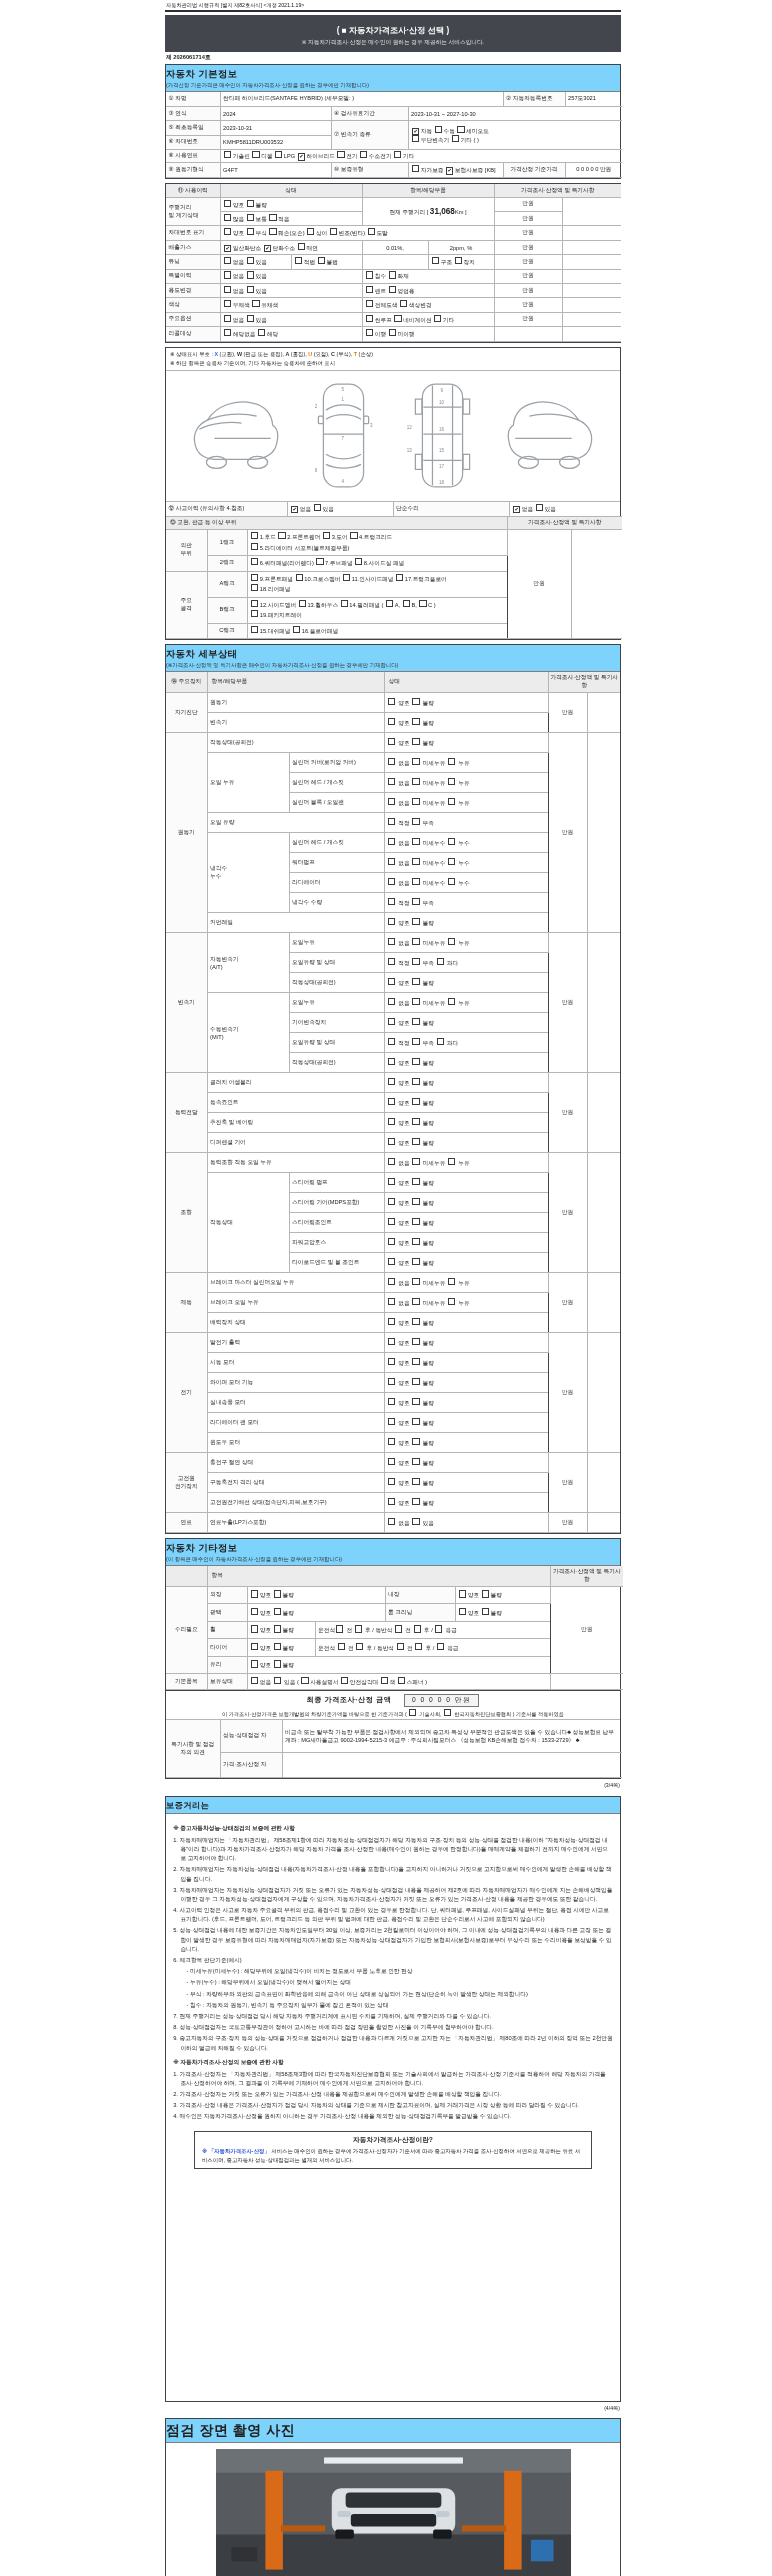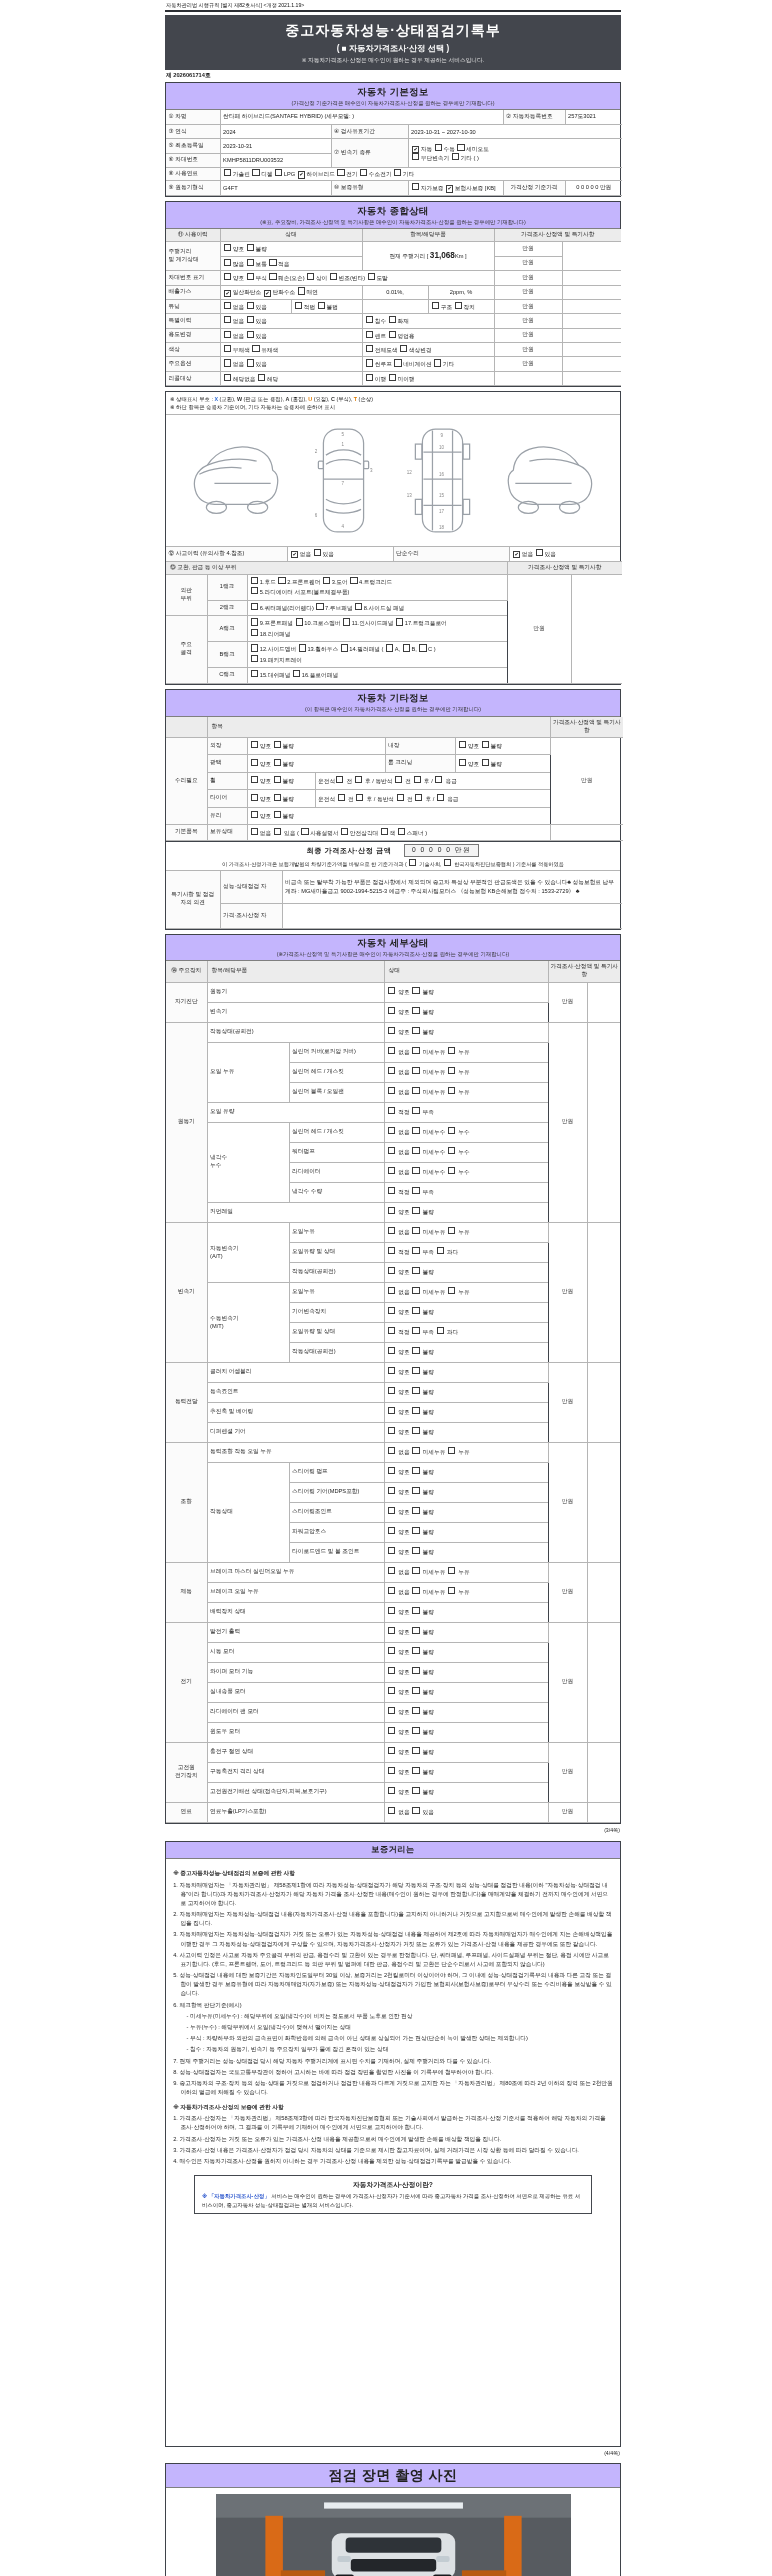--- a/index.html
+++ b/index.html
@@ -7,21 +7,21 @@
   .canvas{position:relative;width:773px;height:2576px;background:#fff;overflow:hidden;}
   .doc{position:absolute;left:165px;top:0;width:456px;}
   .form-ref{font-size:5.2px;color:#111;padding:1.5px 0 1px 1px;}
   .top-rule{height:2.1px;background:#2c2f34;margin-bottom:3.1px;}
   .title-band{background:#43464d;color:#fff;text-align:center;padding:7.2px 0 5.2px;}
   .title-band .t1{font-size:14px;font-weight:bold;letter-spacing:1px;}
   .title-band .t2{font-size:8.2px;font-weight:bold;margin-top:3.1px;}
   .title-band .t3{font-size:5.7px;margin-top:2.6px;color:#e8e8e8;}
   .doc-no{font-size:5.7px;font-weight:bold;margin:2.6px 0 2.1px 1px;}
   .sec{border:1px solid #3f434a;background:#fff;margin-bottom:4.1px;}
-  .sec-head{background:#c4b5fd;text-align:center;padding:2.6px 0 2.1px;border-bottom:0.5px solid #7f7f7f;}
+  .sec-head{background:#7dd3fc;text-align:left;padding:2.6px 0 2.1px;border-bottom:0.5px solid #7f7f7f;}
   .sec-title{font-size:9.3px;font-weight:bold;letter-spacing:0.5px;}
   .sec-sub{font-size:5.4px;margin-top:1px;color:#333;}
   table{width:100%;border-collapse:collapse;table-layout:fixed;}
   td,th{border:0.5px solid #b5b5b5;font-size:5.7px;padding:1px 2.6px;vertical-align:middle;overflow:hidden;word-break:break-all;}
   th{background:#ececec;font-weight:normal;text-align:center;padding:2.1px 1px;}
   tr:first-child td,tr:first-child th{border-top:none;}
   tr td:first-child,tr th:first-child{border-left:none;}
   tr td:last-child,tr th:last-child{border-right:none;}
   .lb{background:#fbfbfb;}
   .ct{text-align:center;}
@@ -54,21 +54,20 @@
 </head>
 <body>
 
 <div class="canvas">
 <div class="doc">
 
   <div class="form-ref">자동차관리법 시행규칙 [별지 제82호서식] &lt;개정 2021.1.19&gt;</div>
   <div class="top-rule"></div>
 
   <div class="title-band">
-    <div class="t1">중고자동차성능·상태점검기록부</div>
     <div class="t2">( ■ 자동차가격조사·산정 선택 )</div>
     <div class="t3">※ 자동차가격조사·산정은 매수인이 원하는 경우 제공하는 서비스입니다.</div>
   </div>
 
   <div class="doc-no">제 2026061714호</div>
 
   <div class="sec">
     <div class="sec-head">
       <div class="sec-title">자동차 기본정보</div>
       <div class="sec-sub">(가격산정 기준가격은 매수인이 자동차가격조사·산정을 원하는 경우에만 기재합니다)</div>
@@ -115,24 +114,20 @@
         <td class="lb">⑩ 보증유형</td>
         <td><span class="cb"></span>자가보증  <span class="cb on">✔</span>보험사보증 [KB]</td>
         <td class="lb ct">가격산정 기준가격</td>
         <td class="ct">0 0 0 0 0 만원</td>
       </tr>
     </tbody>
         </table>
   </div>
 
   <div class="sec">
-    <div class="sec-head">
-      <div class="sec-title">자동차 종합상태</div>
-      <div class="sec-sub">(※표, 주요장비, 가격조사·산정액 및 특기사항은 매수인이 자동차가격조사·산정을 원하는 경우에만 기재합니다)</div>
-    </div>
     <table>
       <colgroup>
             <col style="width:54px">
             <col style="width:71px">
             <col style="width:71px">
             <col style="width:66px">
             <col style="width:66px">
             <col style="width:68px">
             <col style="width:59px">
           </colgroup>
@@ -343,20 +338,247 @@
             <tr style="height: 15.5px;">
               <td class="lb ct">C랭크</td>
               <td style="line-height: 1.7;"><span class="cb"></span>15.대쉬패널  <span class="cb"></span>16.플로어패널</td>
             </tr>
           </tbody>
     </table>
   </div>
 
   <div class="sec">
     <div class="sec-head">
+      <div class="sec-title">자동차 세부상태</div>
+      <div class="sec-sub">(※가격조사·산정액 및 특기사항은 매수인이 자동차가격조사·산정을 원하는 경우에만 기재합니다)</div>
+    </div>
+    <table>
+      <colgroup>
+            <col style="width:41px">
+            <col style="width:82px">
+            <col style="width:95px">
+            <col style="width:164px">
+            <col style="width:39px">
+            <col style="width:33px">
+          </colgroup>
+      <tbody>
+            <tr style="height:12.4px">
+        <th>⑭ 주요장치</th>
+        <th colspan="2" style="text-align:left;padding-left:4.1px">항목/해당부품</th>
+        <th style="text-align:left;padding-left:4.1px">상태</th>
+        <th colspan="2" style="border-left:1px solid #3f434a">가격조사·산정액 및 특기사항</th>
+      </tr>
+      </tbody>
+          <tbody id="detail-body">
+            <tr style="height: 20px;">
+              <td rowspan="2" class="lb ct">자기진단</td>
+              <td colspan="2">원동기</td>
+              <td><span class="cb"></span> 양호  <span class="cb"></span> 불량</td>
+              <td rowspan="2" class="pr">만원</td>
+              <td rowspan="2" class="bl"></td>
+            </tr>
+            <tr style="height: 20px;">
+              <td colspan="2">변속기</td>
+              <td><span class="cb"></span> 양호  <span class="cb"></span> 불량</td>
+            </tr>
+            <tr style="height: 20px;">
+              <td rowspan="10" class="lb ct">원동기</td>
+              <td colspan="2">작동상태(공회전)</td>
+              <td><span class="cb"></span> 양호  <span class="cb"></span> 불량</td>
+              <td rowspan="10" class="pr">만원</td>
+              <td rowspan="10" class="bl"></td>
+            </tr>
+            <tr style="height: 20px;">
+              <td rowspan="3">오일 누유</td>
+              <td>실린더 커버(로커암 커버)</td>
+              <td><span class="cb"></span> 없음  <span class="cb"></span> 미세누유  <span class="cb"></span> 누유</td>
+            </tr>
+            <tr style="height: 20px;">
+              <td>실린더 헤드 / 개스킷</td>
+              <td><span class="cb"></span> 없음  <span class="cb"></span> 미세누유  <span class="cb"></span> 누유</td>
+            </tr>
+            <tr style="height: 20px;">
+              <td>실린더 블록 / 오일팬</td>
+              <td><span class="cb"></span> 없음  <span class="cb"></span> 미세누유  <span class="cb"></span> 누유</td>
+            </tr>
+            <tr style="height: 20px;">
+              <td colspan="2">오일 유량</td>
+              <td><span class="cb"></span> 적정  <span class="cb"></span> 부족</td>
+            </tr>
+            <tr style="height: 20px;">
+              <td rowspan="4">냉각수<br>누수</td>
+              <td>실린더 헤드 / 개스킷</td>
+              <td><span class="cb"></span> 없음  <span class="cb"></span> 미세누수  <span class="cb"></span> 누수</td>
+            </tr>
+            <tr style="height: 20px;">
+              <td>워터펌프</td>
+              <td><span class="cb"></span> 없음  <span class="cb"></span> 미세누수  <span class="cb"></span> 누수</td>
+            </tr>
+            <tr style="height: 20px;">
+              <td>라디에이터</td>
+              <td><span class="cb"></span> 없음  <span class="cb"></span> 미세누수  <span class="cb"></span> 누수</td>
+            </tr>
+            <tr style="height: 20px;">
+              <td>냉각수 수량</td>
+              <td><span class="cb"></span> 적정  <span class="cb"></span> 부족</td>
+            </tr>
+            <tr style="height: 20px;">
+              <td colspan="2">커먼레일</td>
+              <td><span class="cb"></span> 양호  <span class="cb"></span> 불량</td>
+            </tr>
+            <tr style="height: 20px;">
+              <td rowspan="7" class="lb ct">변속기</td>
+              <td rowspan="3">자동변속기<br>(A/T)</td>
+              <td>오일누유</td>
+              <td><span class="cb"></span> 없음  <span class="cb"></span> 미세누유  <span class="cb"></span> 누유</td>
+              <td rowspan="7" class="pr">만원</td>
+              <td rowspan="7" class="bl"></td>
+            </tr>
+            <tr style="height: 20px;">
+              <td>오일유량 및 상태</td>
+              <td><span class="cb"></span> 적정  <span class="cb"></span> 부족  <span class="cb"></span> 과다</td>
+            </tr>
+            <tr style="height: 20px;">
+              <td>작동상태(공회전)</td>
+              <td><span class="cb"></span> 양호  <span class="cb"></span> 불량</td>
+            </tr>
+            <tr style="height: 20px;">
+              <td rowspan="4">수동변속기<br>(M/T)</td>
+              <td>오일누유</td>
+              <td><span class="cb"></span> 없음  <span class="cb"></span> 미세누유  <span class="cb"></span> 누유</td>
+            </tr>
+            <tr style="height: 20px;">
+              <td>기어변속장치</td>
+              <td><span class="cb"></span> 양호  <span class="cb"></span> 불량</td>
+            </tr>
+            <tr style="height: 20px;">
+              <td>오일유량 및 상태</td>
+              <td><span class="cb"></span> 적정  <span class="cb"></span> 부족  <span class="cb"></span> 과다</td>
+            </tr>
+            <tr style="height: 20px;">
+              <td>작동상태(공회전)</td>
+              <td><span class="cb"></span> 양호  <span class="cb"></span> 불량</td>
+            </tr>
+            <tr style="height: 20px;">
+              <td rowspan="4" class="lb ct">동력전달</td>
+              <td colspan="2">클러치 어셈블리</td>
+              <td><span class="cb"></span> 양호  <span class="cb"></span> 불량</td>
+              <td rowspan="4" class="pr">만원</td>
+              <td rowspan="4" class="bl"></td>
+            </tr>
+            <tr style="height: 20px;">
+              <td colspan="2">등속죠인트</td>
+              <td><span class="cb"></span> 양호  <span class="cb"></span> 불량</td>
+            </tr>
+            <tr style="height: 20px;">
+              <td colspan="2">추진축 및 베어링</td>
+              <td><span class="cb"></span> 양호  <span class="cb"></span> 불량</td>
+            </tr>
+            <tr style="height: 20px;">
+              <td colspan="2">디퍼렌셜 기어</td>
+              <td><span class="cb"></span> 양호  <span class="cb"></span> 불량</td>
+            </tr>
+            <tr style="height: 20px;">
+              <td rowspan="6" class="lb ct">조향</td>
+              <td colspan="2">동력조향 작동 오일 누유</td>
+              <td><span class="cb"></span> 없음  <span class="cb"></span> 미세누유  <span class="cb"></span> 누유</td>
+              <td rowspan="6" class="pr">만원</td>
+              <td rowspan="6" class="bl"></td>
+            </tr>
+            <tr style="height: 20px;">
+              <td rowspan="5">작동상태</td>
+              <td>스티어링 펌프</td>
+              <td><span class="cb"></span> 양호  <span class="cb"></span> 불량</td>
+            </tr>
+            <tr style="height: 20px;">
+              <td>스티어링 기어(MDPS포함)</td>
+              <td><span class="cb"></span> 양호  <span class="cb"></span> 불량</td>
+            </tr>
+            <tr style="height: 20px;">
+              <td>스티어링조인트</td>
+              <td><span class="cb"></span> 양호  <span class="cb"></span> 불량</td>
+            </tr>
+            <tr style="height: 20px;">
+              <td>파워고압호스</td>
+              <td><span class="cb"></span> 양호  <span class="cb"></span> 불량</td>
+            </tr>
+            <tr style="height: 20px;">
+              <td>타이로드엔드 및 볼 조인트</td>
+              <td><span class="cb"></span> 양호  <span class="cb"></span> 불량</td>
+            </tr>
+            <tr style="height: 20px;">
+              <td rowspan="3" class="lb ct">제동</td>
+              <td colspan="2">브레이크 마스터 실린더오일 누유</td>
+              <td><span class="cb"></span> 없음  <span class="cb"></span> 미세누유  <span class="cb"></span> 누유</td>
+              <td rowspan="3" class="pr">만원</td>
+              <td rowspan="3" class="bl"></td>
+            </tr>
+            <tr style="height: 20px;">
+              <td colspan="2">브레이크 오일 누유</td>
+              <td><span class="cb"></span> 없음  <span class="cb"></span> 미세누유  <span class="cb"></span> 누유</td>
+            </tr>
+            <tr style="height: 20px;">
+              <td colspan="2">배력장치 상태</td>
+              <td><span class="cb"></span> 양호  <span class="cb"></span> 불량</td>
+            </tr>
+            <tr style="height: 20px;">
+              <td rowspan="6" class="lb ct">전기</td>
+              <td colspan="2">발전기 출력</td>
+              <td><span class="cb"></span> 양호  <span class="cb"></span> 불량</td>
+              <td rowspan="6" class="pr">만원</td>
+              <td rowspan="6" class="bl"></td>
+            </tr>
+            <tr style="height: 20px;">
+              <td colspan="2">시동 모터</td>
+              <td><span class="cb"></span> 양호  <span class="cb"></span> 불량</td>
+            </tr>
+            <tr style="height: 20px;">
+              <td colspan="2">와이퍼 모터 기능</td>
+              <td><span class="cb"></span> 양호  <span class="cb"></span> 불량</td>
+            </tr>
+            <tr style="height: 20px;">
+              <td colspan="2">실내송풍 모터</td>
+              <td><span class="cb"></span> 양호  <span class="cb"></span> 불량</td>
+            </tr>
+            <tr style="height: 20px;">
+              <td colspan="2">라디에이터 팬 모터</td>
+              <td><span class="cb"></span> 양호  <span class="cb"></span> 불량</td>
+            </tr>
+            <tr style="height: 20px;">
+              <td colspan="2">윈도우 모터</td>
+              <td><span class="cb"></span> 양호  <span class="cb"></span> 불량</td>
+            </tr>
+            <tr style="height: 20px;">
+              <td rowspan="3" class="lb ct">고전원<br>전기장치</td>
+              <td colspan="2">충전구 절연 상태</td>
+              <td><span class="cb"></span> 양호  <span class="cb"></span> 불량</td>
+              <td rowspan="3" class="pr">만원</td>
+              <td rowspan="3" class="bl"></td>
+            </tr>
+            <tr style="height: 20px;">
+              <td colspan="2">구동축전지 격리 상태</td>
+              <td><span class="cb"></span> 양호  <span class="cb"></span> 불량</td>
+            </tr>
+            <tr style="height: 20px;">
+              <td colspan="2">고전원전기배선 상태(접속단자,피복,보호기구)</td>
+              <td><span class="cb"></span> 양호  <span class="cb"></span> 불량</td>
+            </tr>
+            <tr style="height: 20px;">
+              <td rowspan="1" class="lb ct">연료</td>
+              <td colspan="2">연료누출(LP가스포함)</td>
+              <td><span class="cb"></span> 없음  <span class="cb"></span> 있음</td>
+              <td rowspan="1" class="pr">만원</td>
+              <td rowspan="1" class="bl"></td>
+            </tr>
+          </tbody>
+    </table>
+  </div>
+
+  <div class="sec">
+    <div class="sec-head">
       <div class="sec-title">자동차 기타정보</div>
       <div class="sec-sub">(이 항목은 매수인이 자동차가격조사·산정을 원하는 경우에만 기재합니다)</div>
     </div>
     <table>
       <colgroup>
             <col style="width:41px">
             <col style="width:40px">
             <col style="width:68px">
             <col style="width:70px">
             <col style="width:70px">
@@ -424,247 +646,20 @@
 자</td>
         <td style="font-size:5.7px;line-height:1.5">비금속 또는 탈부착 가능한 부품은 점검사항에서 제외되며 중고차 특성상 부분적인 판금도색은 있을 수 있습니다♣ 성능보험료 납부계좌 : MG새마을금고 9002-1994-5215-3 예금주 : 주식회사팀모터스 《성능보험 KB손해보험 접수처 : 1533-2729》 ♣</td>
       </tr>
       <tr style="height:25px">
         <td class="lb">가격·조사산정
 자</td>
         <td></td>
       </tr>
     </tbody>
         </table>
-  </div>
-
-  <div class="sec">
-    <div class="sec-head">
-      <div class="sec-title">자동차 세부상태</div>
-      <div class="sec-sub">(※가격조사·산정액 및 특기사항은 매수인이 자동차가격조사·산정을 원하는 경우에만 기재합니다)</div>
-    </div>
-    <table>
-      <colgroup>
-            <col style="width:41px">
-            <col style="width:82px">
-            <col style="width:95px">
-            <col style="width:164px">
-            <col style="width:39px">
-            <col style="width:33px">
-          </colgroup>
-      <tbody>
-            <tr style="height:12.4px">
-        <th>⑭ 주요장치</th>
-        <th colspan="2" style="text-align:left;padding-left:4.1px">항목/해당부품</th>
-        <th style="text-align:left;padding-left:4.1px">상태</th>
-        <th colspan="2" style="border-left:1px solid #3f434a">가격조사·산정액 및 특기사항</th>
-      </tr>
-      </tbody>
-          <tbody id="detail-body">
-            <tr style="height: 20px;">
-              <td rowspan="2" class="lb ct">자기진단</td>
-              <td colspan="2">원동기</td>
-              <td><span class="cb"></span> 양호  <span class="cb"></span> 불량</td>
-              <td rowspan="2" class="pr">만원</td>
-              <td rowspan="2" class="bl"></td>
-            </tr>
-            <tr style="height: 20px;">
-              <td colspan="2">변속기</td>
-              <td><span class="cb"></span> 양호  <span class="cb"></span> 불량</td>
-            </tr>
-            <tr style="height: 20px;">
-              <td rowspan="10" class="lb ct">원동기</td>
-              <td colspan="2">작동상태(공회전)</td>
-              <td><span class="cb"></span> 양호  <span class="cb"></span> 불량</td>
-              <td rowspan="10" class="pr">만원</td>
-              <td rowspan="10" class="bl"></td>
-            </tr>
-            <tr style="height: 20px;">
-              <td rowspan="3">오일 누유</td>
-              <td>실린더 커버(로커암 커버)</td>
-              <td><span class="cb"></span> 없음  <span class="cb"></span> 미세누유  <span class="cb"></span> 누유</td>
-            </tr>
-            <tr style="height: 20px;">
-              <td>실린더 헤드 / 개스킷</td>
-              <td><span class="cb"></span> 없음  <span class="cb"></span> 미세누유  <span class="cb"></span> 누유</td>
-            </tr>
-            <tr style="height: 20px;">
-              <td>실린더 블록 / 오일팬</td>
-              <td><span class="cb"></span> 없음  <span class="cb"></span> 미세누유  <span class="cb"></span> 누유</td>
-            </tr>
-            <tr style="height: 20px;">
-              <td colspan="2">오일 유량</td>
-              <td><span class="cb"></span> 적정  <span class="cb"></span> 부족</td>
-            </tr>
-            <tr style="height: 20px;">
-              <td rowspan="4">냉각수<br>누수</td>
-              <td>실린더 헤드 / 개스킷</td>
-              <td><span class="cb"></span> 없음  <span class="cb"></span> 미세누수  <span class="cb"></span> 누수</td>
-            </tr>
-            <tr style="height: 20px;">
-              <td>워터펌프</td>
-              <td><span class="cb"></span> 없음  <span class="cb"></span> 미세누수  <span class="cb"></span> 누수</td>
-            </tr>
-            <tr style="height: 20px;">
-              <td>라디에이터</td>
-              <td><span class="cb"></span> 없음  <span class="cb"></span> 미세누수  <span class="cb"></span> 누수</td>
-            </tr>
-            <tr style="height: 20px;">
-              <td>냉각수 수량</td>
-              <td><span class="cb"></span> 적정  <span class="cb"></span> 부족</td>
-            </tr>
-            <tr style="height: 20px;">
-              <td colspan="2">커먼레일</td>
-              <td><span class="cb"></span> 양호  <span class="cb"></span> 불량</td>
-            </tr>
-            <tr style="height: 20px;">
-              <td rowspan="7" class="lb ct">변속기</td>
-              <td rowspan="3">자동변속기<br>(A/T)</td>
-              <td>오일누유</td>
-              <td><span class="cb"></span> 없음  <span class="cb"></span> 미세누유  <span class="cb"></span> 누유</td>
-              <td rowspan="7" class="pr">만원</td>
-              <td rowspan="7" class="bl"></td>
-            </tr>
-            <tr style="height: 20px;">
-              <td>오일유량 및 상태</td>
-              <td><span class="cb"></span> 적정  <span class="cb"></span> 부족  <span class="cb"></span> 과다</td>
-            </tr>
-            <tr style="height: 20px;">
-              <td>작동상태(공회전)</td>
-              <td><span class="cb"></span> 양호  <span class="cb"></span> 불량</td>
-            </tr>
-            <tr style="height: 20px;">
-              <td rowspan="4">수동변속기<br>(M/T)</td>
-              <td>오일누유</td>
-              <td><span class="cb"></span> 없음  <span class="cb"></span> 미세누유  <span class="cb"></span> 누유</td>
-            </tr>
-            <tr style="height: 20px;">
-              <td>기어변속장치</td>
-              <td><span class="cb"></span> 양호  <span class="cb"></span> 불량</td>
-            </tr>
-            <tr style="height: 20px;">
-              <td>오일유량 및 상태</td>
-              <td><span class="cb"></span> 적정  <span class="cb"></span> 부족  <span class="cb"></span> 과다</td>
-            </tr>
-            <tr style="height: 20px;">
-              <td>작동상태(공회전)</td>
-              <td><span class="cb"></span> 양호  <span class="cb"></span> 불량</td>
-            </tr>
-            <tr style="height: 20px;">
-              <td rowspan="4" class="lb ct">동력전달</td>
-              <td colspan="2">클러치 어셈블리</td>
-              <td><span class="cb"></span> 양호  <span class="cb"></span> 불량</td>
-              <td rowspan="4" class="pr">만원</td>
-              <td rowspan="4" class="bl"></td>
-            </tr>
-            <tr style="height: 20px;">
-              <td colspan="2">등속죠인트</td>
-              <td><span class="cb"></span> 양호  <span class="cb"></span> 불량</td>
-            </tr>
-            <tr style="height: 20px;">
-              <td colspan="2">추진축 및 베어링</td>
-              <td><span class="cb"></span> 양호  <span class="cb"></span> 불량</td>
-            </tr>
-            <tr style="height: 20px;">
-              <td colspan="2">디퍼렌셜 기어</td>
-              <td><span class="cb"></span> 양호  <span class="cb"></span> 불량</td>
-            </tr>
-            <tr style="height: 20px;">
-              <td rowspan="6" class="lb ct">조향</td>
-              <td colspan="2">동력조향 작동 오일 누유</td>
-              <td><span class="cb"></span> 없음  <span class="cb"></span> 미세누유  <span class="cb"></span> 누유</td>
-              <td rowspan="6" class="pr">만원</td>
-              <td rowspan="6" class="bl"></td>
-            </tr>
-            <tr style="height: 20px;">
-              <td rowspan="5">작동상태</td>
-              <td>스티어링 펌프</td>
-              <td><span class="cb"></span> 양호  <span class="cb"></span> 불량</td>
-            </tr>
-            <tr style="height: 20px;">
-              <td>스티어링 기어(MDPS포함)</td>
-              <td><span class="cb"></span> 양호  <span class="cb"></span> 불량</td>
-            </tr>
-            <tr style="height: 20px;">
-              <td>스티어링조인트</td>
-              <td><span class="cb"></span> 양호  <span class="cb"></span> 불량</td>
-            </tr>
-            <tr style="height: 20px;">
-              <td>파워고압호스</td>
-              <td><span class="cb"></span> 양호  <span class="cb"></span> 불량</td>
-            </tr>
-            <tr style="height: 20px;">
-              <td>타이로드엔드 및 볼 조인트</td>
-              <td><span class="cb"></span> 양호  <span class="cb"></span> 불량</td>
-            </tr>
-            <tr style="height: 20px;">
-              <td rowspan="3" class="lb ct">제동</td>
-              <td colspan="2">브레이크 마스터 실린더오일 누유</td>
-              <td><span class="cb"></span> 없음  <span class="cb"></span> 미세누유  <span class="cb"></span> 누유</td>
-              <td rowspan="3" class="pr">만원</td>
-              <td rowspan="3" class="bl"></td>
-            </tr>
-            <tr style="height: 20px;">
-              <td colspan="2">브레이크 오일 누유</td>
-              <td><span class="cb"></span> 없음  <span class="cb"></span> 미세누유  <span class="cb"></span> 누유</td>
-            </tr>
-            <tr style="height: 20px;">
-              <td colspan="2">배력장치 상태</td>
-              <td><span class="cb"></span> 양호  <span class="cb"></span> 불량</td>
-            </tr>
-            <tr style="height: 20px;">
-              <td rowspan="6" class="lb ct">전기</td>
-              <td colspan="2">발전기 출력</td>
-              <td><span class="cb"></span> 양호  <span class="cb"></span> 불량</td>
-              <td rowspan="6" class="pr">만원</td>
-              <td rowspan="6" class="bl"></td>
-            </tr>
-            <tr style="height: 20px;">
-              <td colspan="2">시동 모터</td>
-              <td><span class="cb"></span> 양호  <span class="cb"></span> 불량</td>
-            </tr>
-            <tr style="height: 20px;">
-              <td colspan="2">와이퍼 모터 기능</td>
-              <td><span class="cb"></span> 양호  <span class="cb"></span> 불량</td>
-            </tr>
-            <tr style="height: 20px;">
-              <td colspan="2">실내송풍 모터</td>
-              <td><span class="cb"></span> 양호  <span class="cb"></span> 불량</td>
-            </tr>
-            <tr style="height: 20px;">
-              <td colspan="2">라디에이터 팬 모터</td>
-              <td><span class="cb"></span> 양호  <span class="cb"></span> 불량</td>
-            </tr>
-            <tr style="height: 20px;">
-              <td colspan="2">윈도우 모터</td>
-              <td><span class="cb"></span> 양호  <span class="cb"></span> 불량</td>
-            </tr>
-            <tr style="height: 20px;">
-              <td rowspan="3" class="lb ct">고전원<br>전기장치</td>
-              <td colspan="2">충전구 절연 상태</td>
-              <td><span class="cb"></span> 양호  <span class="cb"></span> 불량</td>
-              <td rowspan="3" class="pr">만원</td>
-              <td rowspan="3" class="bl"></td>
-            </tr>
-            <tr style="height: 20px;">
-              <td colspan="2">구동축전지 격리 상태</td>
-              <td><span class="cb"></span> 양호  <span class="cb"></span> 불량</td>
-            </tr>
-            <tr style="height: 20px;">
-              <td colspan="2">고전원전기배선 상태(접속단자,피복,보호기구)</td>
-              <td><span class="cb"></span> 양호  <span class="cb"></span> 불량</td>
-            </tr>
-            <tr style="height: 20px;">
-              <td rowspan="1" class="lb ct">연료</td>
-              <td colspan="2">연료누출(LP가스포함)</td>
-              <td><span class="cb"></span> 없음  <span class="cb"></span> 있음</td>
-              <td rowspan="1" class="pr">만원</td>
-              <td rowspan="1" class="bl"></td>
-            </tr>
-          </tbody>
-    </table>
   </div>
   <div class="pagemark">(3/4쪽)</div>
 
   <div class="sec" style="margin-top:7.2px">
     <div class="sec-head">
       <div class="sec-title" style="font-size:8.2px">보증거리는</div>
     </div>
     <div class="notices-body" id="notices-body">
           <div class="p h">※ 중고자동차성능·상태점검의 보증에 관한 사항</div>
           <div class="p n">1. 자동차매매업자는 「자동차관리법」 제58조제1항에 따라 자동차성능·상태점검자가 해당 자동차의 구조·장치 등의 성능·상태를 점검한 내용(이하 "자동차성능·상태점검 내용"이라 합니다)과 자동차가격조사·산정자가 해당 자동차 가격을 조사·산정한 내용(매수인이 원하는 경우에 한정합니다)을 매매계약을 체결하기 전까지 매수인에게 서면으로 고지하여야 합니다.</div>

